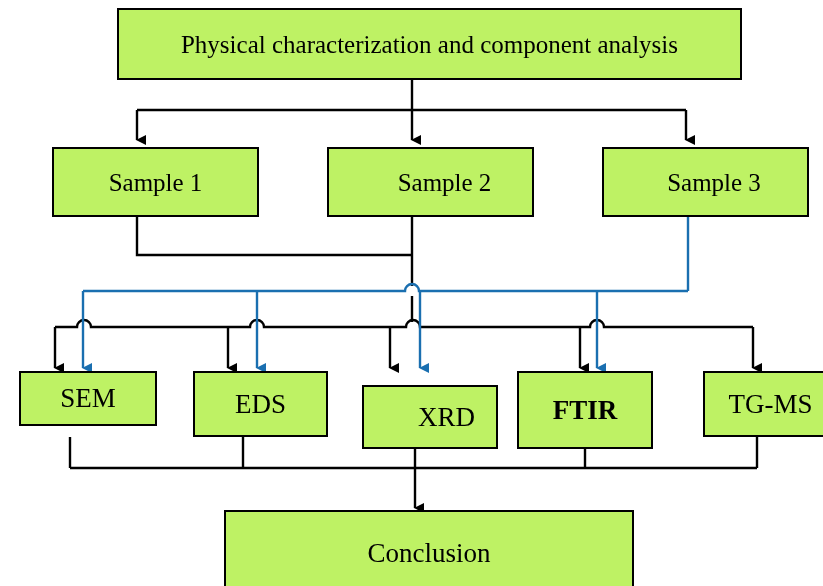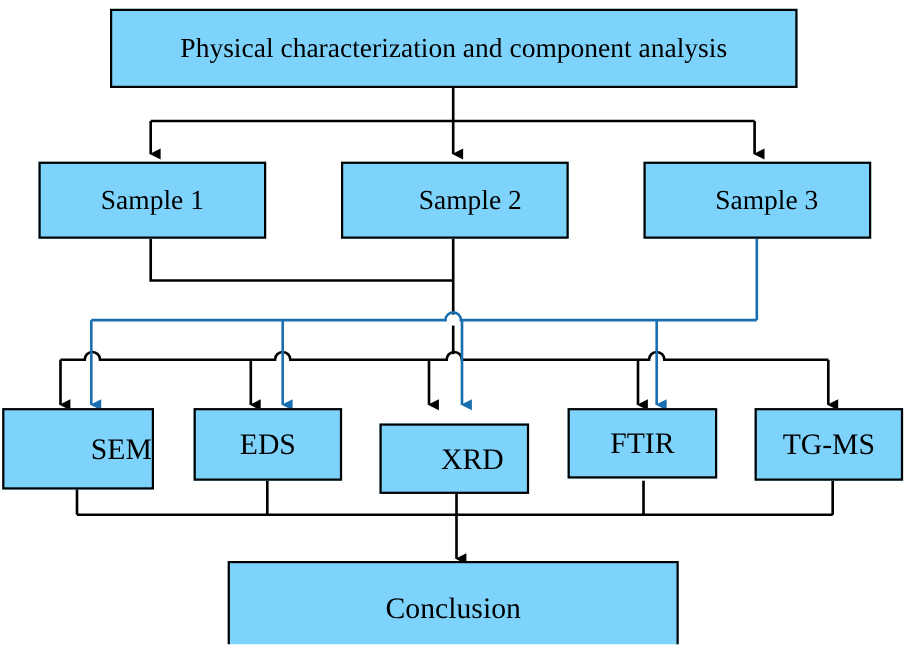--- a/index.html
+++ b/index.html
@@ -8,27 +8,28 @@
     width:823px;height:586px;
     background:#ffffff;
     font-family:"Liberation Serif","DejaVu Serif",serif;
     overflow:hidden;
   }
   .flow-svg{position:absolute;left:0;top:0;width:823px;height:586px;}
   .node{
     position:absolute;
     box-sizing:border-box;
     border:2px solid #000000;
-    background:#7dd3fc;
+    background:#bef264;
     display:flex;
     align-items:center;
     justify-content:center;
     color:#000000;
     line-height:1;
     white-space:nowrap;
+    margin-left:17px;
   }
   .node-title{font-size:25px;}
   .node-sample{font-size:25px;}
   .node-method{font-size:27px;}
   .node-conclusion{font-size:27px;}
 </style>
 </head>
 <body>
 
 <div id="root">
@@ -105,30 +106,30 @@
   <div class="node node-sample" style="left:35px;top:147px;width:207px;height:70px;align-items:center;">
     <span>Sample 1</span>
   </div>
   <div class="node node-sample" style="left:310px;top:147px;width:207px;height:70px;padding-left:28px;">
     <span>Sample 2</span>
   </div>
   <div class="node node-sample" style="left:585px;top:147px;width:207px;height:70px;padding-left:17px;">
     <span>Sample 3</span>
   </div>
 
-  <div class="node node-method" style="left:2px;top:371px;width:138px;height:74px;justify-content:flex-end;">
+  <div class="node node-method" style="left:2px;top:371px;width:138px;height:55px;">
     <span>SEM</span>
   </div>
   <div class="node node-method" style="left:176px;top:371px;width:135px;height:66px;text-align:center;">
     <span>EDS</span>
   </div>
   <div class="node node-method" style="left:345px;top:385px;width:136px;height:64px;padding-left:33px;">
     <span>XRD</span>
   </div>
-  <div class="node node-method" style="left:516px;top:371px;width:136px;height:64px;">
+  <div class="node node-method" style="left:500px;top:371px;width:136px;height:78px;font-weight:bold;">
     <span>FTIR</span>
   </div>
   <div class="node node-method" style="left:686px;top:371px;width:135px;height:66px;">
     <span>TG-MS</span>
   </div>
 
   <div class="node node-conclusion" style="left:207px;top:510px;width:410px;height:86px;">
     <span>Conclusion</span>
   </div>
 

